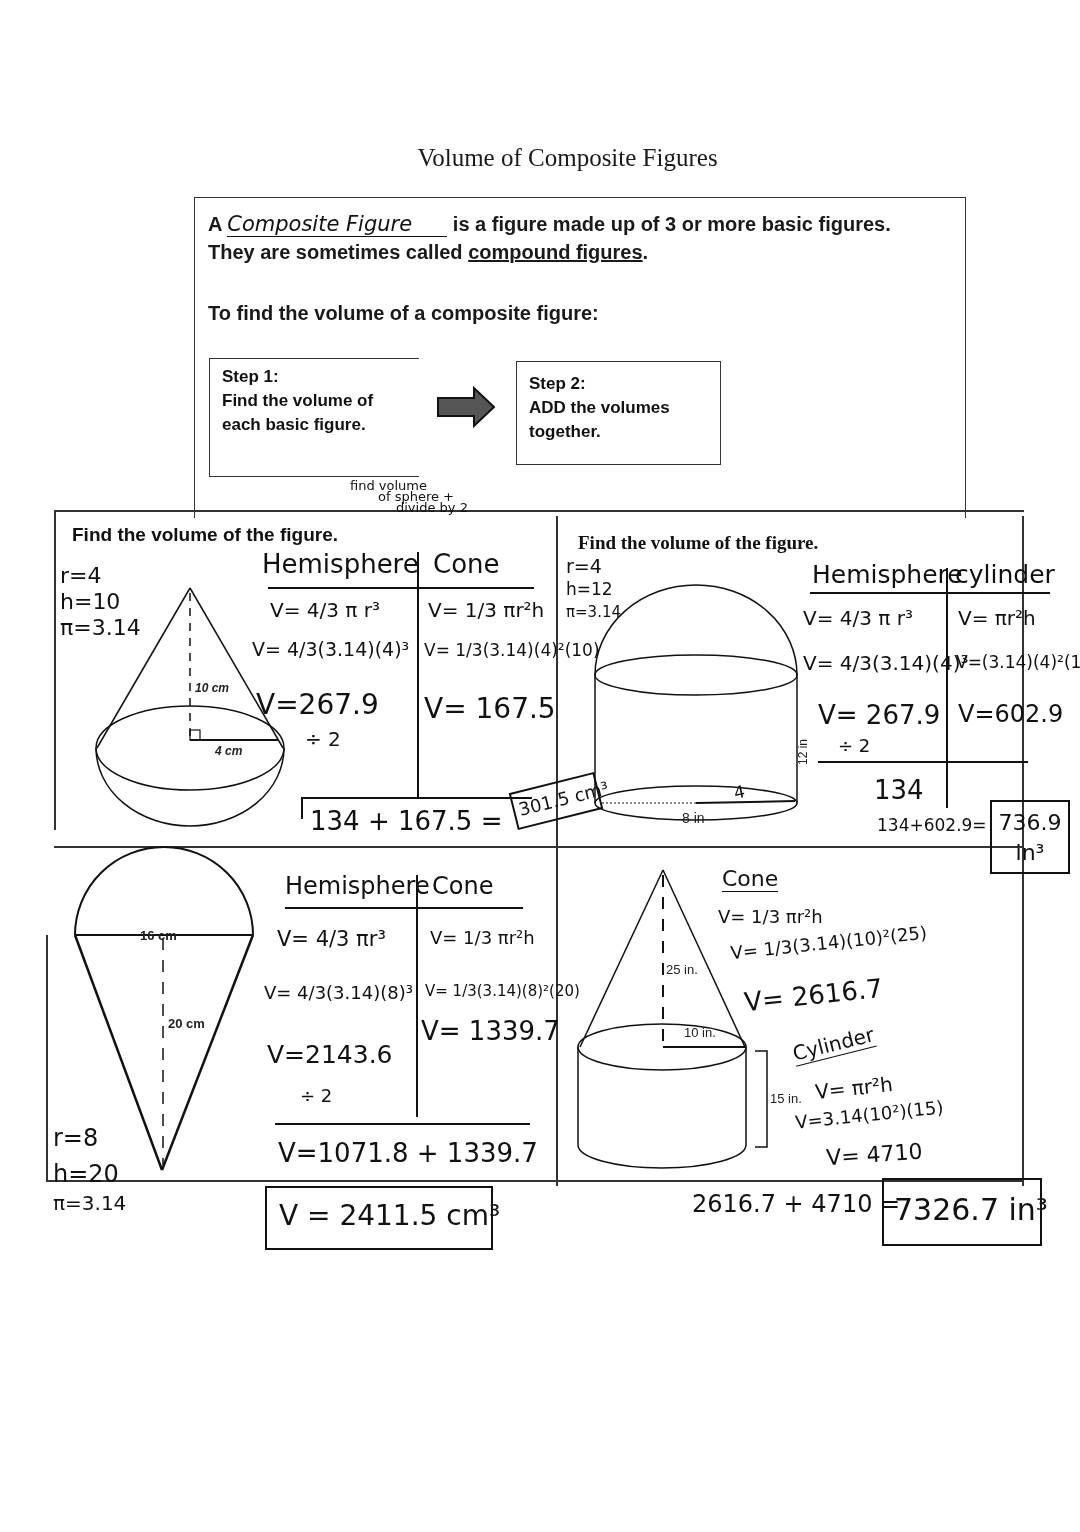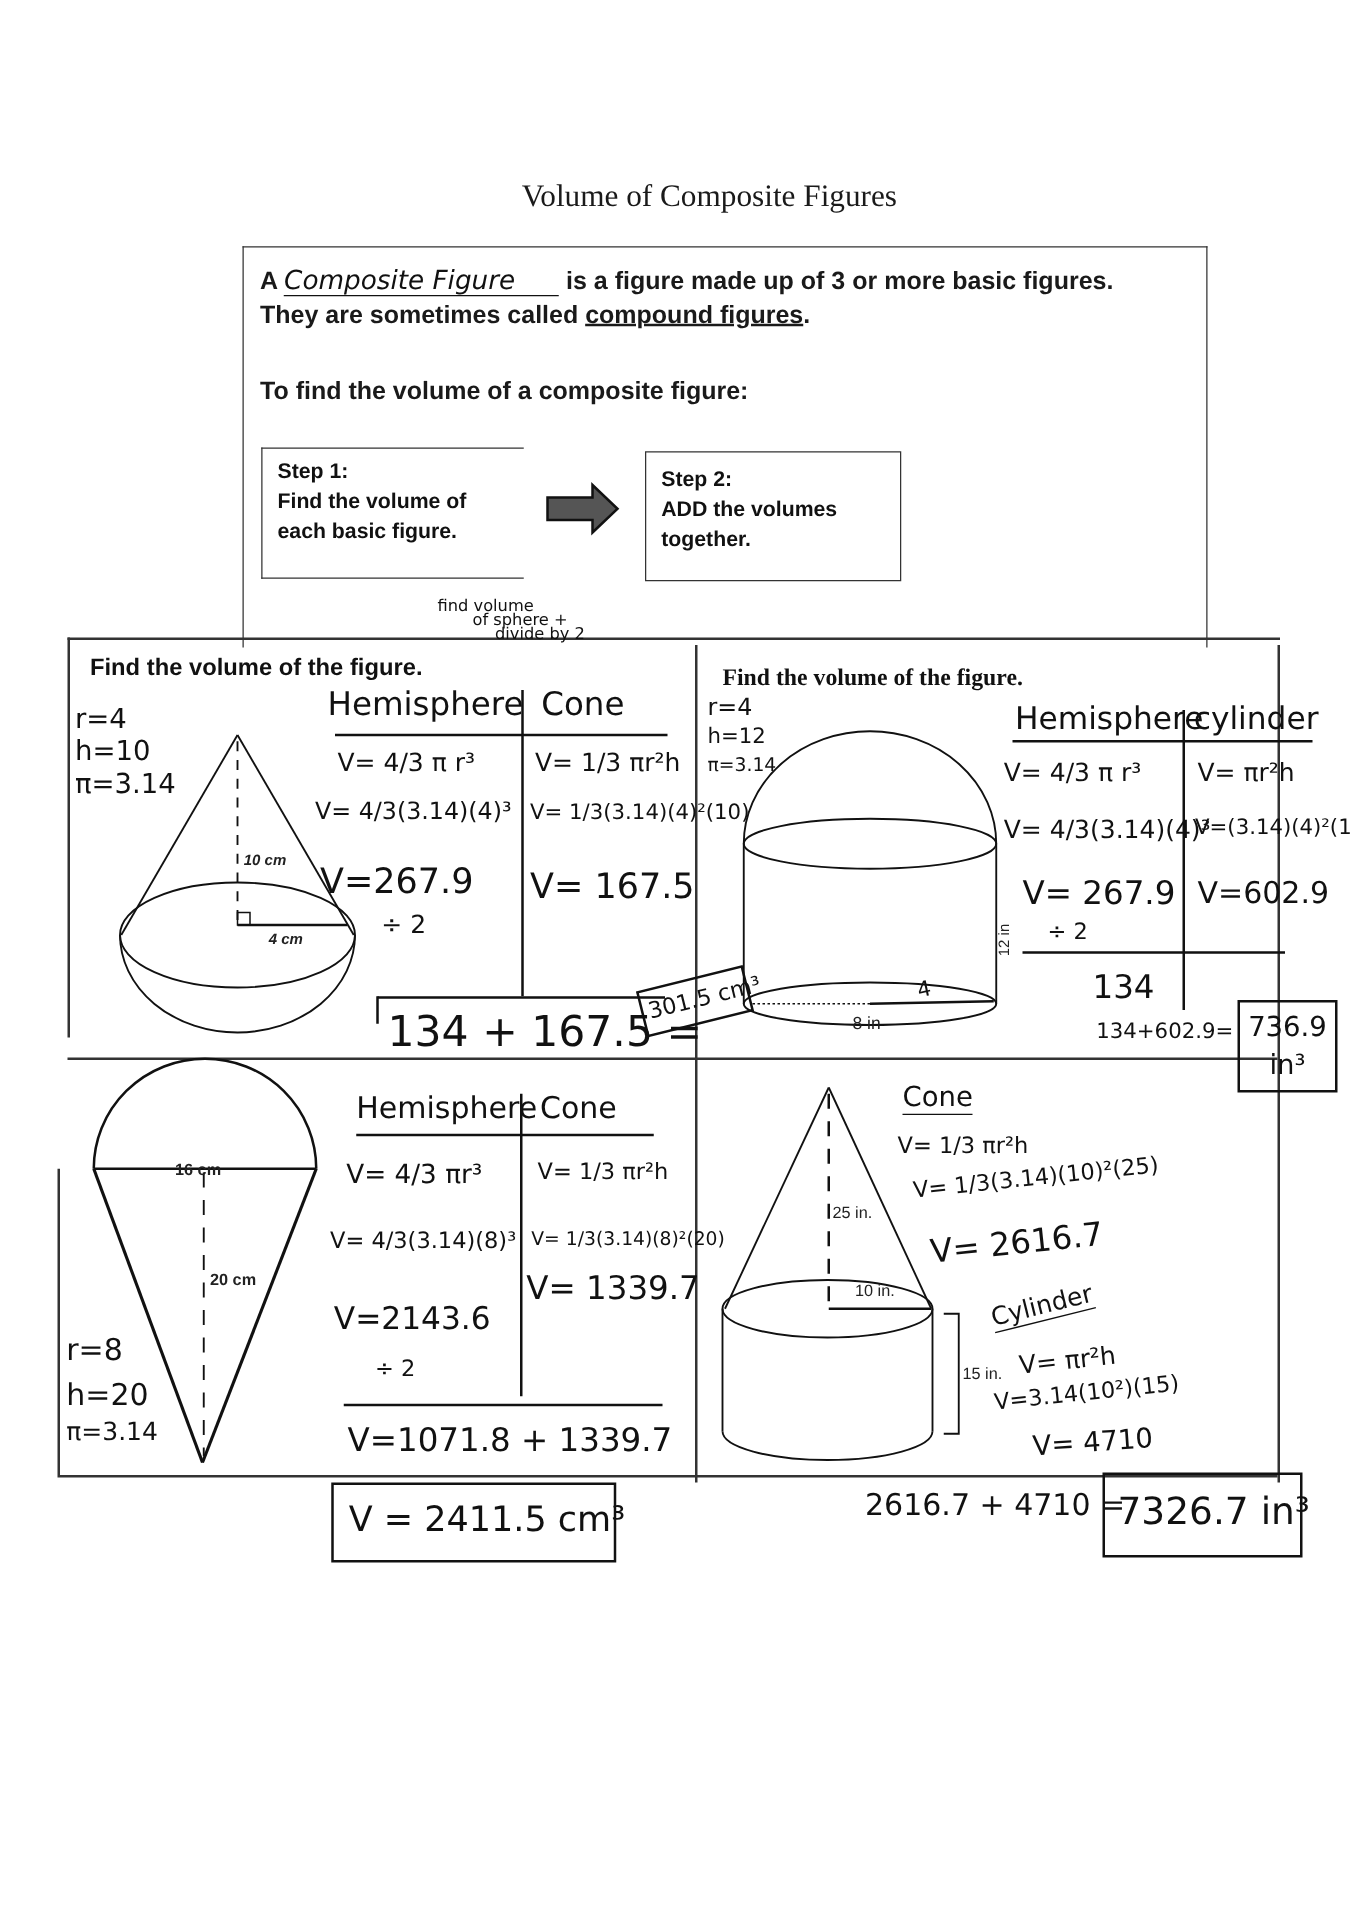--- a/index.html
+++ b/index.html
@@ -32,21 +32,21 @@
   <span>A</span>
   <span class="hand" style="display:inline-block; width:220px; border-bottom:1.5px solid #111; font-size:21px; font-style:italic;">Composite Figure</span>
   <span>is a figure made up of 3 or more basic figures.</span>
 </div>
 <div class="abs intro-line" style="left:208px; top:241px;">
   <span>They are sometimes called</span>
   <span class="underline">compound figures</span><span>.</span>
 </div>
 <div class="abs intro-line" style="left:208px; top:302px;">To find the volume of a composite figure:</div>
 
-<div class="abs step-box" style="left:209px; top:358px; width:210px; height:105px; border-right:none;">
+<div class="abs step-box" style="left:209px; top:358px; width:210px; height:119px; border-right:none;">
   <div>Step 1:</div>
   <div>Find the volume of</div>
   <div>each basic figure.</div>
 </div>
 <svg style="left:438px; top:388px;" width="58" height="40">
   <polygon points="0,10 36,10 36,0 56,19 36,38 36,28 0,28" fill="#555" stroke="#111" stroke-width="2"></polygon>
 </svg>
 <div class="abs step-box" style="left:516px; top:361px; width:205px; height:104px; padding-top:10px;">
   <div>Step 2:</div>
   <div>ADD the volumes</div>
@@ -90,21 +90,21 @@
 <div class="abs" style="left:417px; top:552px; width:1.5px; height:245px; background:#111;"></div>
 <div class="abs hw" style="left:270px; top:598px; font-size:20px;">V= 4/3 π r³</div>
 <div class="abs hw" style="left:252px; top:638px; font-size:19px;">V= 4/3(3.14)(4)³</div>
 <div class="abs hw" style="left:256px; top:688px; font-size:28px;">V=267.9</div>
 <div class="abs hw" style="left:305px; top:727px; font-size:20px;">÷    2</div>
 <div class="abs hw" style="left:428px; top:598px; font-size:20px;">V= 1/3 πr²h</div>
 <div class="abs hw" style="left:424px; top:640px; font-size:17px;">V= 1/3(3.14)(4)²(10)</div>
 <div class="abs hw" style="left:424px; top:692px; font-size:28px;">V= 167.5</div>
 <div class="abs" style="left:302px; top:797px; width:230px; height:1.5px; background:#111;"></div>
 <div class="abs" style="left:301px; top:797px; width:1.5px; height:22px; background:#111;"></div>
-<div class="abs hw" style="left:310px; top:806px; font-size:34px;">134    + 167.5 =</div>
+<div class="abs hw" style="left:310px; top:806px; font-size:26px;">134    + 167.5 =</div>
 <div class="abs answer-box hw" style="left:512px; top:782px; width:80px; height:34px; font-size:18px; line-height:34px; padding-left:4px; transform:rotate(-14deg);">301.5 cm³</div>
 
 <div class="abs prompt-serif" style="left:578px; top:532px;">Find the volume of the figure.</div>
 <div class="abs hw" style="left:566px; top:555px; font-size:19px; line-height:23px;">
   <div>r=4</div>
   <div style="font-size:17px;">h=12</div>
   <div style="font-size:15px;">π=3.14</div>
 </div>
 <svg style="left:590px; top:580px;" width="220" height="250">
   <path d="M5,95 A101,90 0 0 1 207,95" fill="none" stroke="#111" stroke-width="1.5"></path>
@@ -137,21 +137,21 @@
 
 <svg style="left:70px; top:860px;" width="190" height="320">
   <path d="M5,75 A89,88 0 0 1 183,75" fill="none" stroke="#111" stroke-width="2"></path>
   <line x1="5" y1="75" x2="183" y2="75" stroke="#111" stroke-width="2"></line>
   <line x1="5" y1="75" x2="92" y2="310" stroke="#111" stroke-width="2.5"></line>
   <line x1="183" y1="75" x2="92" y2="310" stroke="#111" stroke-width="2.5"></line>
   <line x1="93" y1="78" x2="93" y2="305" stroke="#111" stroke-width="1.5" stroke-dasharray="12,10"></line>
 </svg>
 <div class="abs dim" style="left:140px; top:928px; font-size:13px;">16 cm</div>
 <div class="abs dim" style="left:168px; top:1016px; font-size:13px;">20 cm</div>
-<div class="abs hw" style="left:53px; top:1062px; font-size:24px; line-height:36px;">
+<div class="abs hw" style="left:53px; top:1120px; font-size:24px; line-height:36px;">
   <div>r=8</div>
   <div>h=20</div>
   <div style="font-size:20px; line-height:22px;">π=3.14</div>
 </div>
 
 <div class="abs hw" style="left:285px; top:872px; font-size:24px;">Hemisphere</div>
 <div class="abs hw" style="left:432px; top:872px; font-size:24px;">Cone</div>
 <div class="abs" style="left:285px; top:907px; width:238px; height:1.5px; background:#111;"></div>
 <div class="abs" style="left:416px; top:875px; width:1.5px; height:242px; background:#111;"></div>
 <div class="abs hw" style="left:277px; top:927px; font-size:21px;">V= 4/3 πr³</div>

